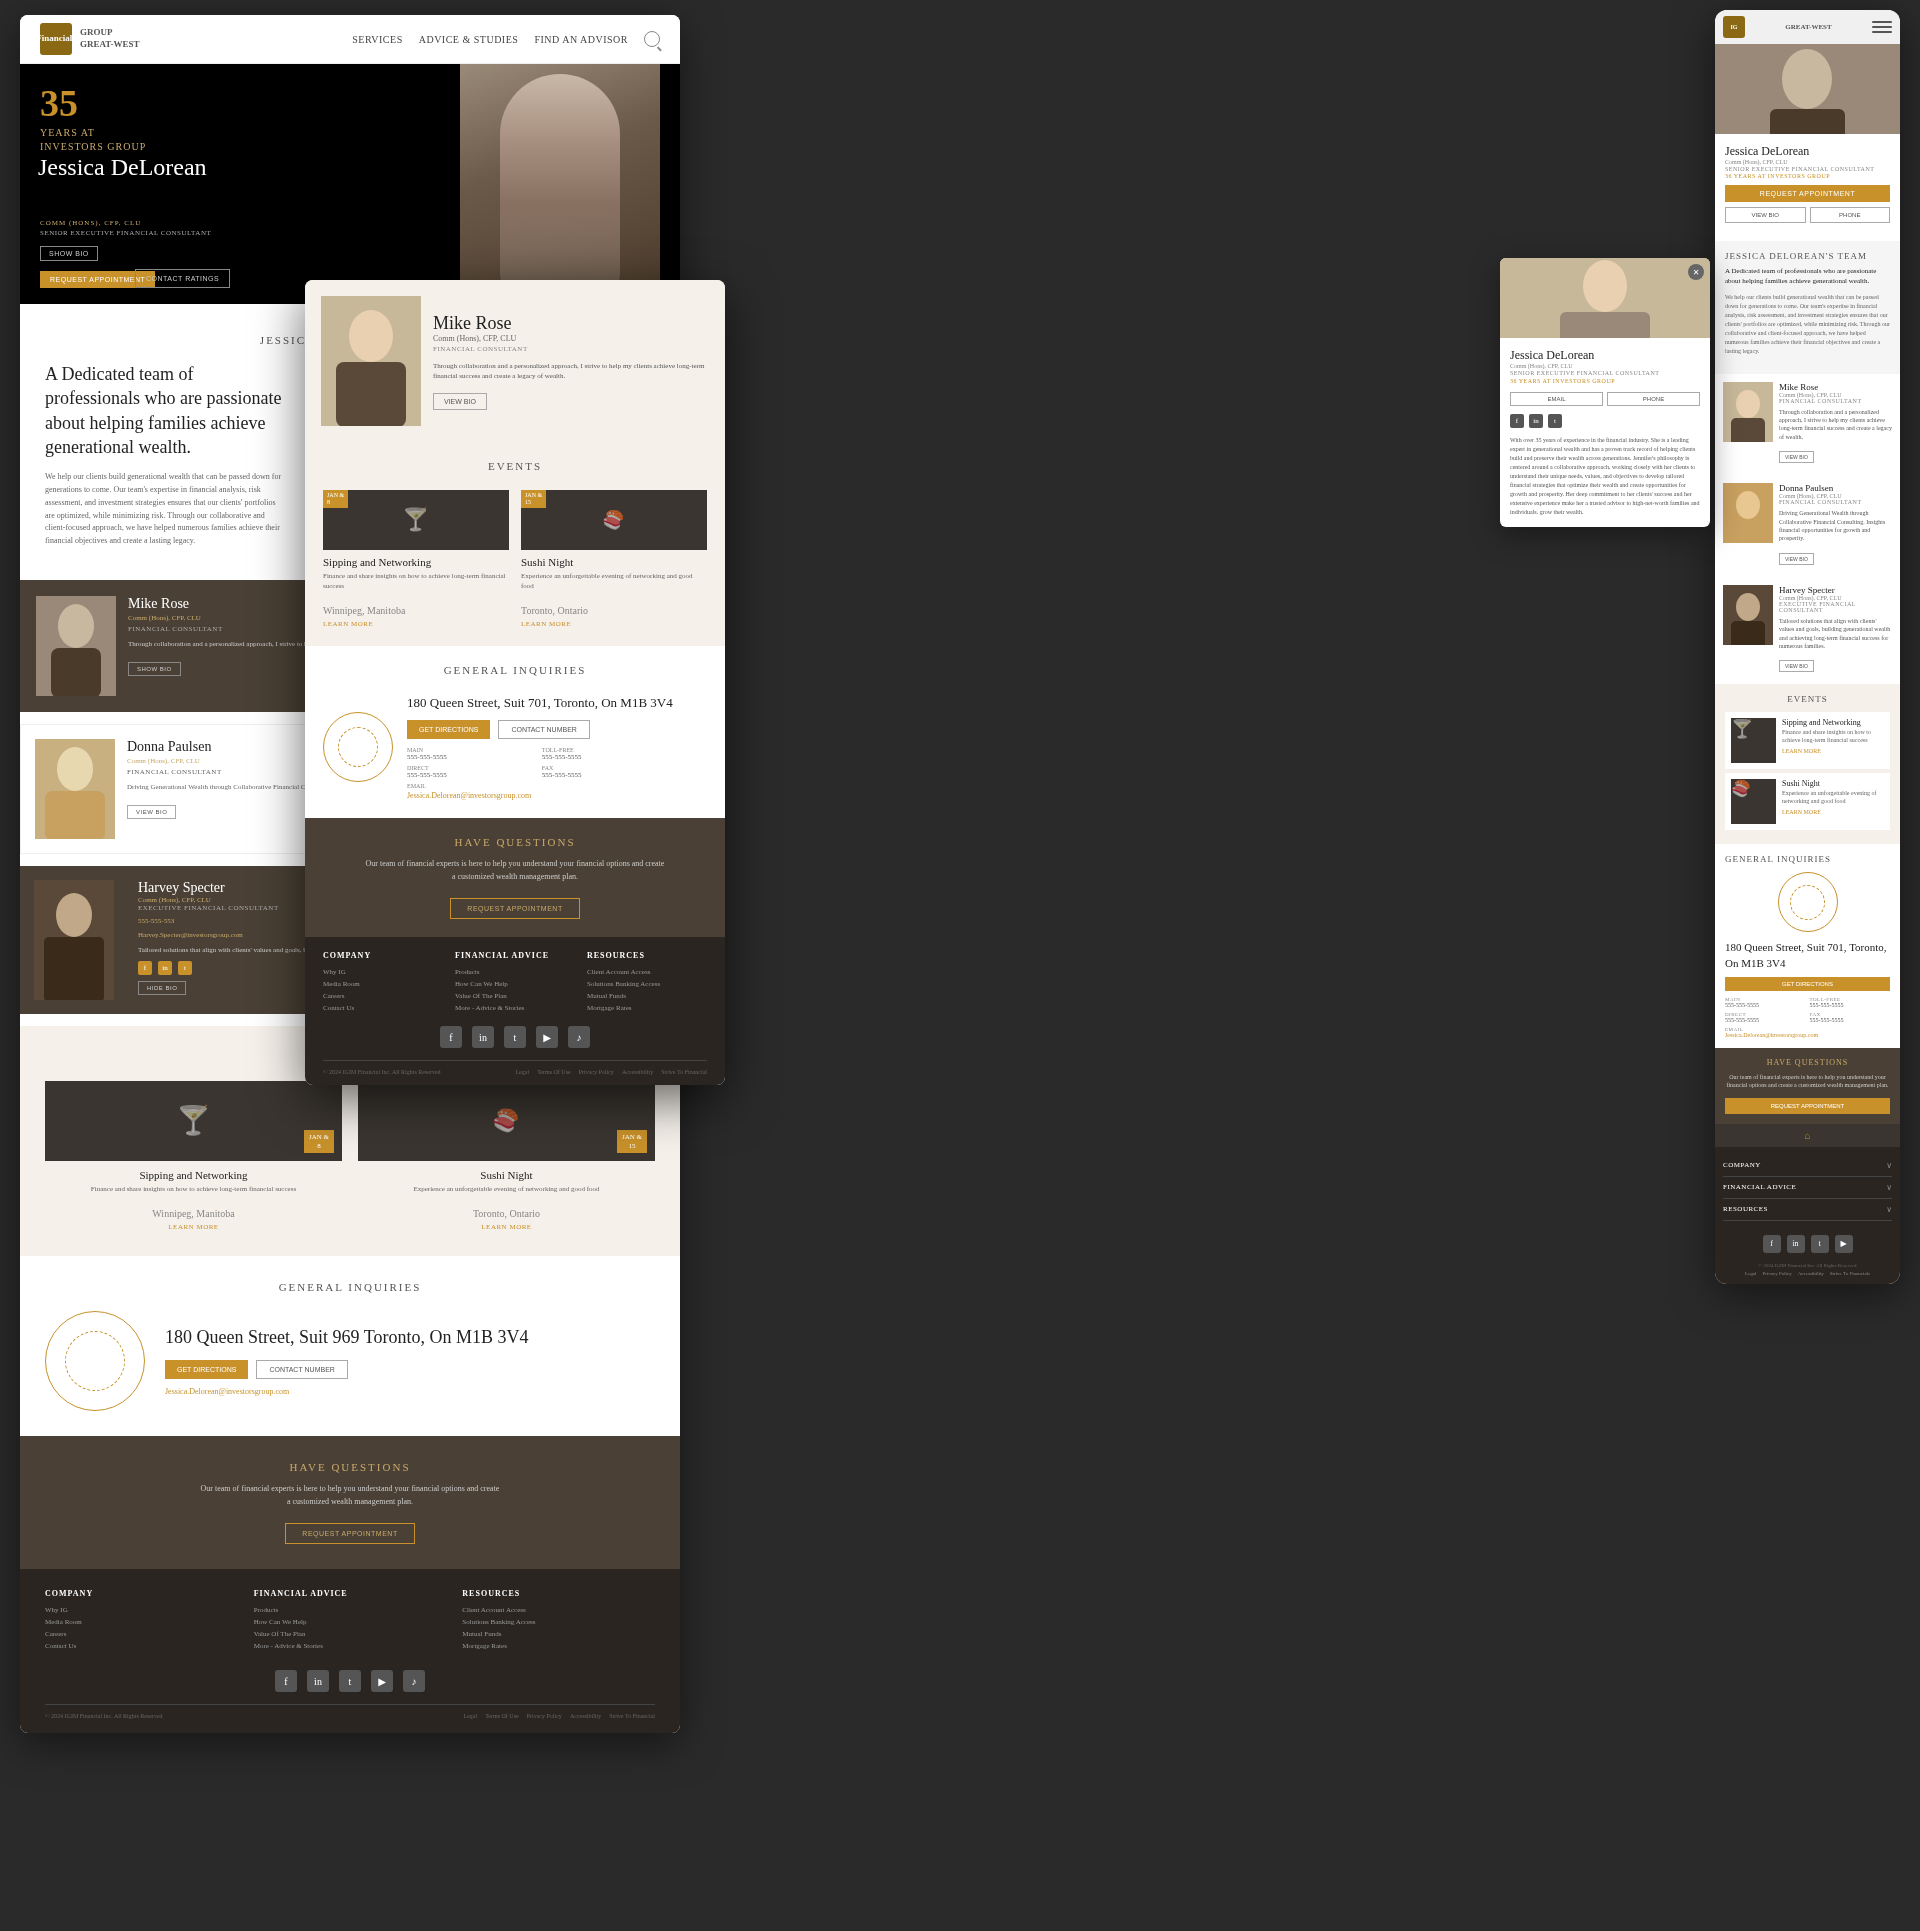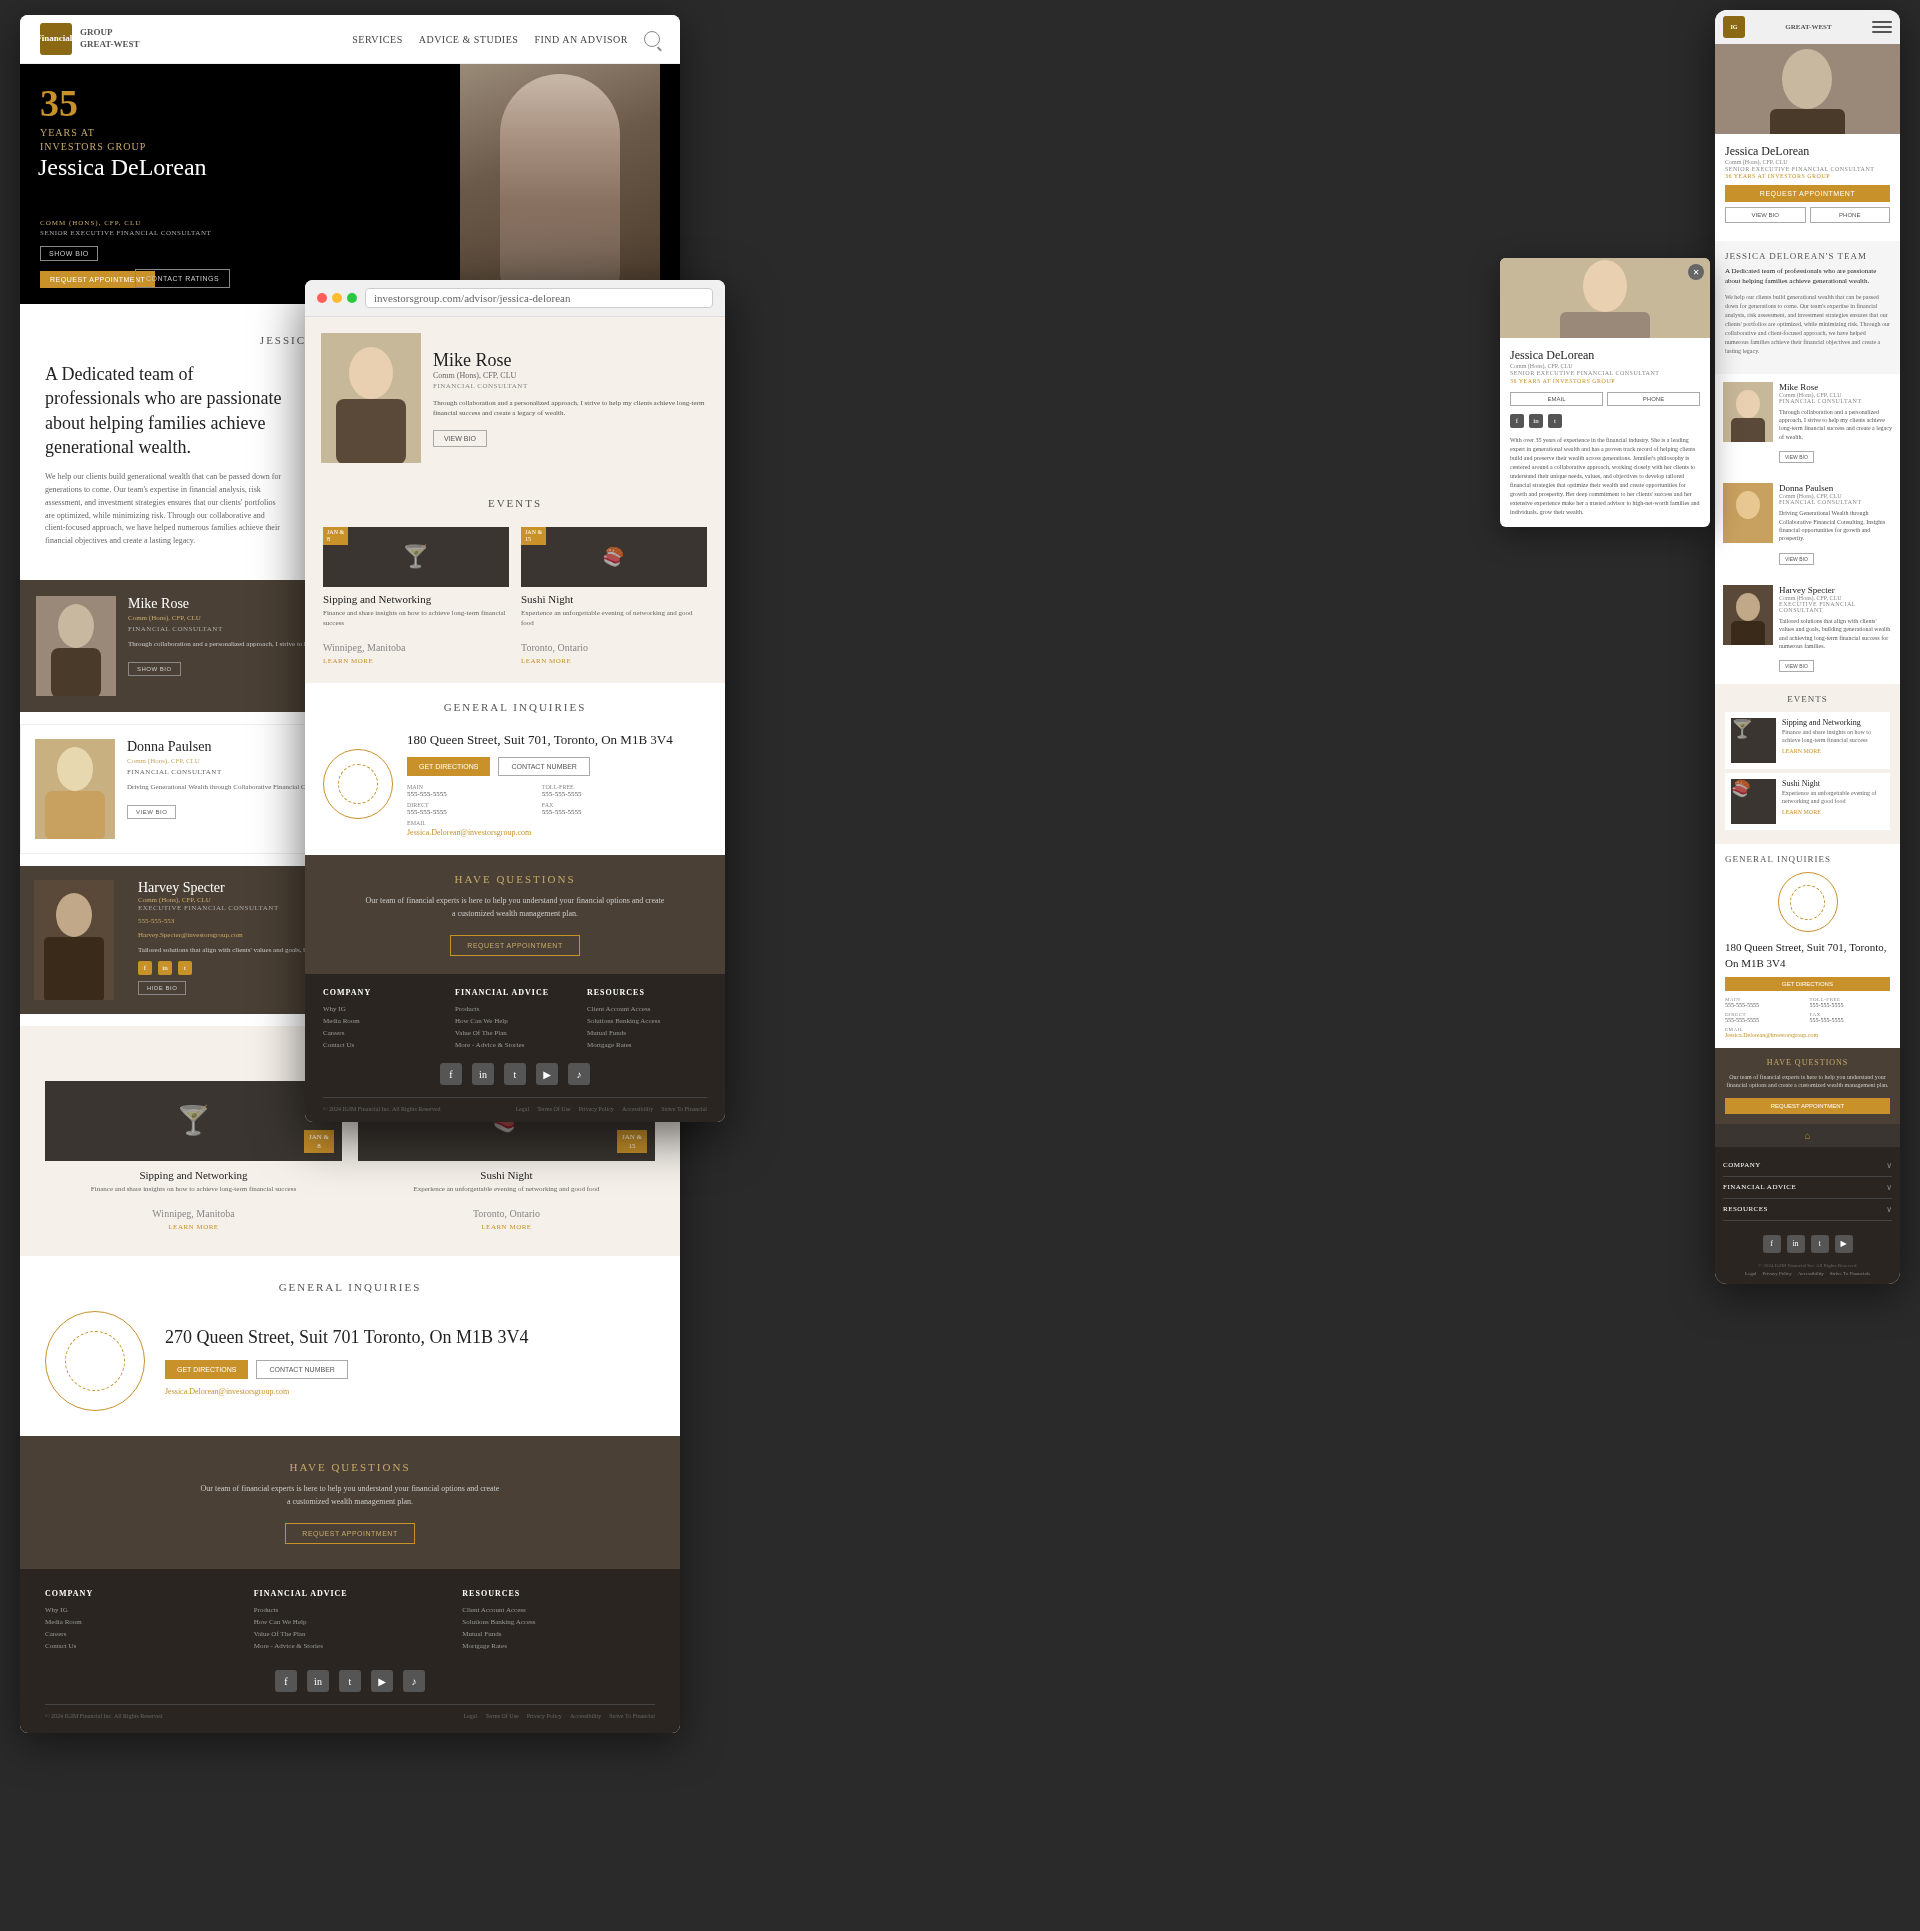--- a/index.html
+++ b/index.html
@@ -1117,21 +1117,21 @@
     </div>
   </div>
 
   <div class="inquiries-section">
     <div class="section-heading">GENERAL INQUIRIES</div>
     <div class="inquiries-content">
       <div class="inquiries-circle">
         <div class="circle-inner"></div>
       </div>
       <div>
-        <div class="inquiries-address">270 Queen Street, Suit 701
+        <div class="inquiries-address">180 Queen Street, Suit 969
 Toronto, On M1B 3V4</div>
         <div class="inquiries-btns">
           <button class="btn-directions">GET DIRECTIONS</button>
           <button class="btn-contact">CONTACT NUMBER</button>
         </div>
         <div class="inquiries-email">Jessica.Delorean@investorsgroup.com</div>
       </div>
     </div>
   </div>
 
@@ -1179,28 +1179,20 @@
         <span class="footer-bottom-link">Terms Of Use</span>
         <span class="footer-bottom-link">Privacy Policy</span>
         <span class="footer-bottom-link">Accessibility</span>
         <span class="footer-bottom-link">Strive To Financial</span>
       </div>
     </div>
   </div>
 </div>
 
 <div class="browser-window2">
-  <div class="browser-chrome">
-    <div class="browser-dots">
-      <div class="browser-dot dot-red"></div>
-      <div class="browser-dot dot-yellow"></div>
-      <div class="browser-dot dot-green"></div>
-    </div>
-    <div class="browser-url">investorsgroup.com/advisor/jessica-delorean</div>
-  </div>
 
   <div class="mike-hero">
     <div class="mike-image">
       <svg width="100" height="130" viewBox="0 0 100 130">
         <rect width="100" height="130" fill="#c8b89a"></rect>
         <ellipse cx="50" cy="40" rx="22" ry="26" fill="#e8d0b0"></ellipse>
         <rect x="15" y="66" width="70" height="65" rx="8" fill="#5a4838"></rect>
       </svg>
     </div>
     <div class="mike-info">

